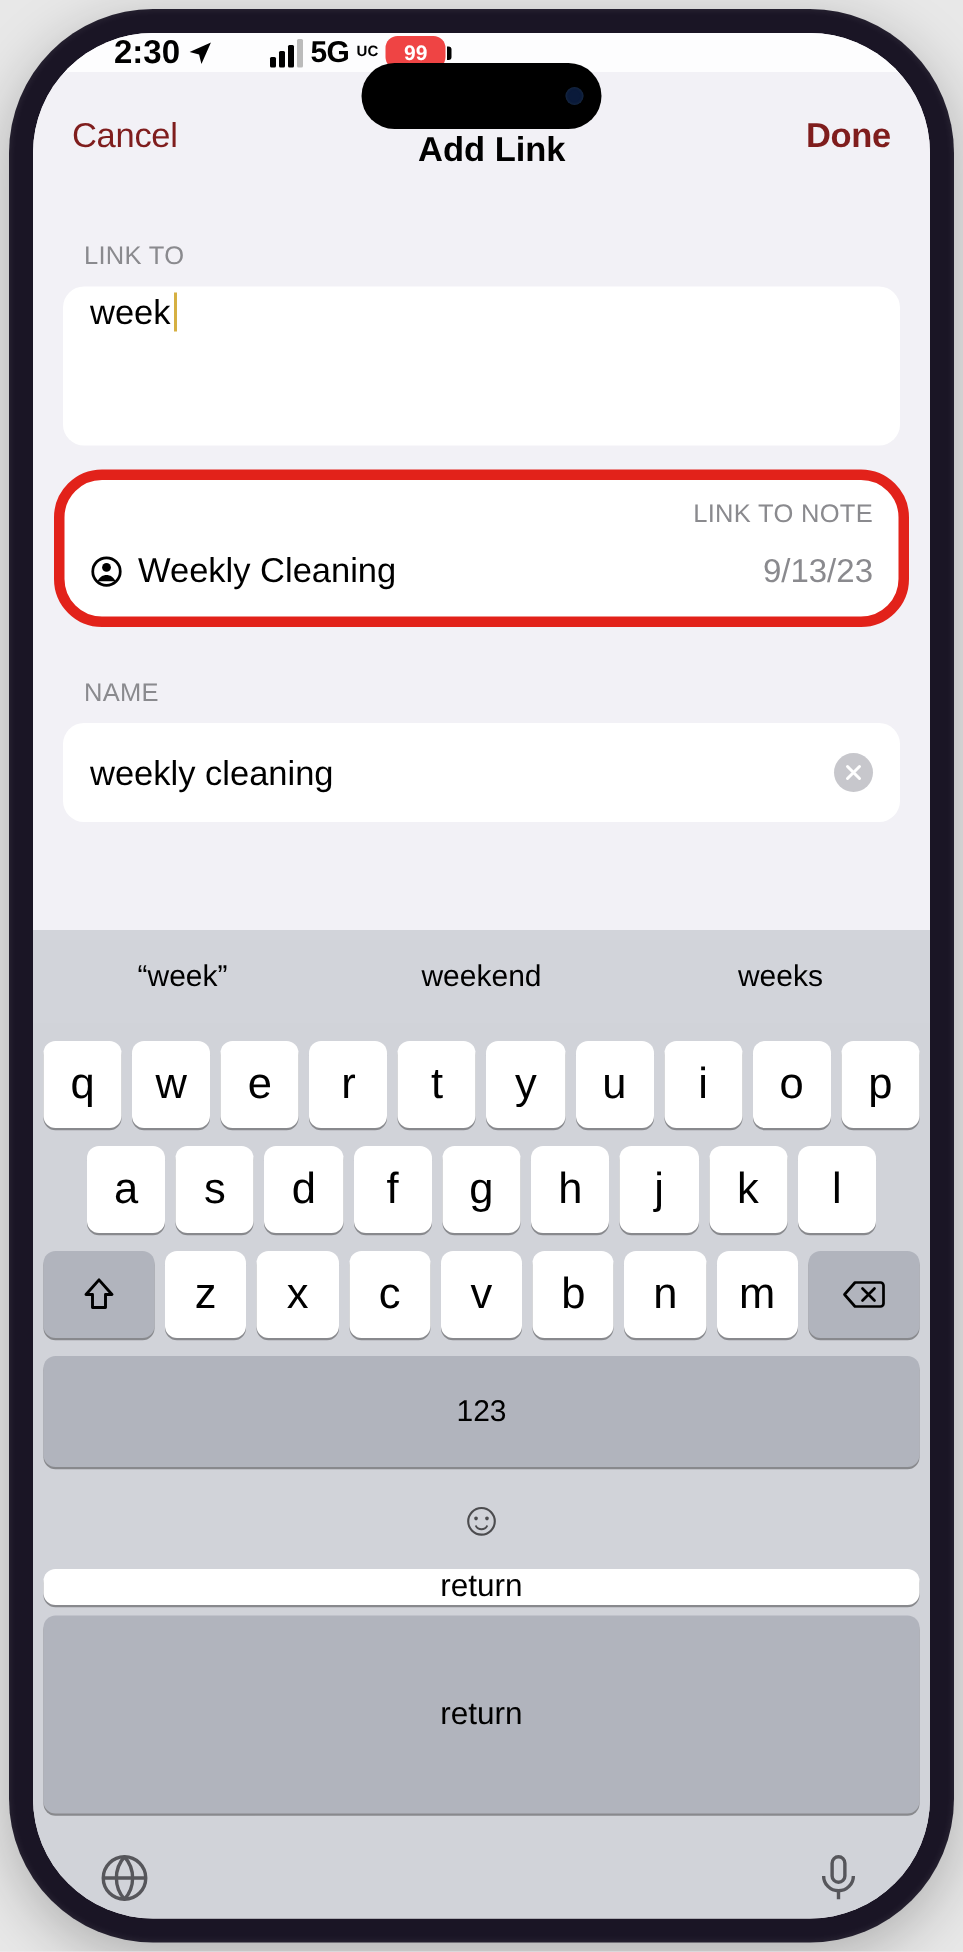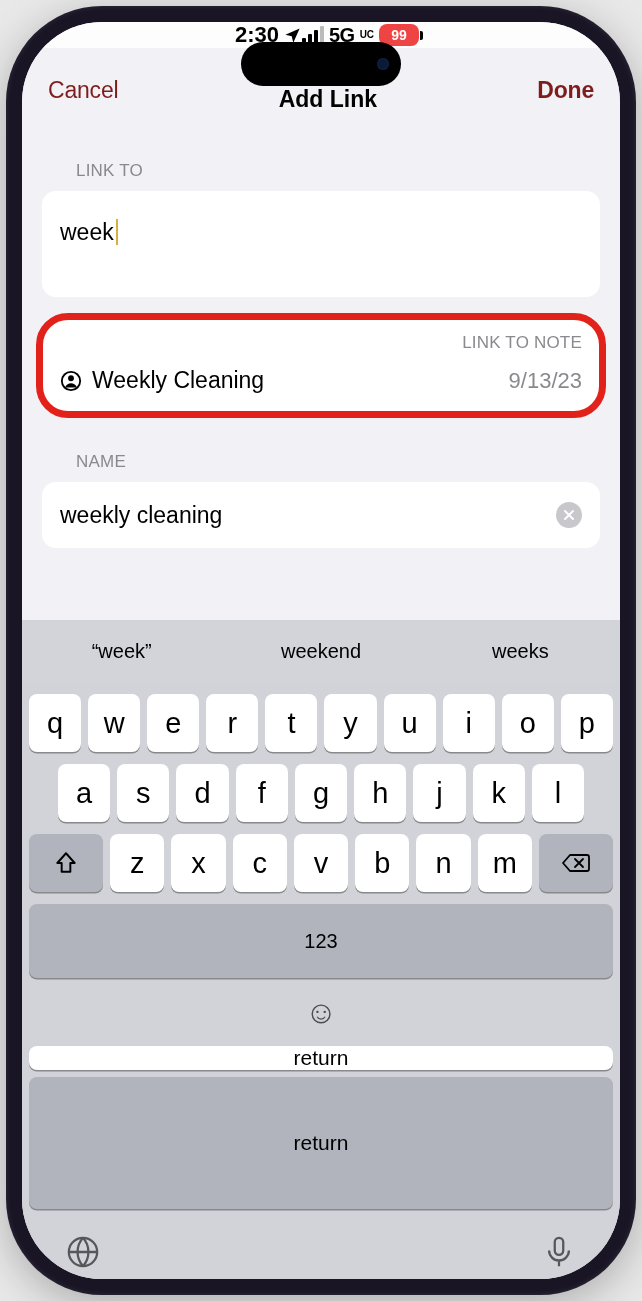--- a/index.html
+++ b/index.html
@@ -41,29 +41,30 @@
     z-index: 20;
     display: flex;
     align-items: center;
     justify-content: flex-end;
     padding-right: 12px;
   }
   .island .cam { width:12px; height:12px; border-radius:50%; background:#0a1a3a; box-shadow: inset 0 0 2px #234; }
   .status-bar {
     height: 72px;
     display: flex;
-    justify-content: center;
+    justify-content: flex-start;
     align-items: center;
     padding: 0 42px 0 54px;
     color: #000;
     font-weight: 600;
     font-size: 22px;
     position: relative;
     z-index: 15;
     background:#fdfdfe;
+    gap:37px;
   }
   .status-left { display:flex; align-items:center; gap:4px; }
   .status-right { display:flex; align-items:center; gap:5px; }
   .signal { display:flex; align-items:flex-end; gap:2px; }
   .signal span { width:4px; background:#000; border-radius:1px; }
   .signal span:nth-child(1){height:7px;} .signal span:nth-child(2){height:11px;}
   .signal span:nth-child(3){height:15px;} .signal span:nth-child(4){height:19px; background:#bbb;}
   .network { font-size:20px; font-weight:600; letter-spacing:-0.5px; }
   .battery-wrap { display:flex; align-items:center; }
   .battery {
@@ -87,28 +88,27 @@
   .nav {
     display:flex; justify-content:space-between; align-items:center;
     padding: 24px 26px 18px;
   }
   .nav .btn { color:#7f1d1d; font-size:23px; font-weight:400; letter-spacing: -0.2px; }
   .nav .btn.bold { font-weight:700; }
   .nav .title { font-size:23px; font-weight:600; color:#000;margin-top:19px; }
   .section-label {
     color:#8a8a8e; font-size:17px; letter-spacing:0.2px;
     padding: 30px 34px 10px;
-    margin-left: 20px;
   }
   .field {
     background:#fff; border-radius:14px; margin: 0 20px;
     padding: 18px 18px; min-height:66px;
     display:flex; align-items:center; position:relative;
   }
-  .linkto-field { height: 106px; align-items:flex-start; padding-top:28px; }
+  .linkto-field { height: 106px; align-items:flex-start; padding-top:4px; }
   .field .text { font-size:23px; color:#000; }
   .cursor {
     display:inline-block; width:2px; height:26px; background:#d6b042;
     margin-left:2px; vertical-align:-3px; animation:blink 1.1s step-start infinite;
   }
   @keyframes blink { 50% { opacity:0; } }
   .note-box {
     margin: 22px 20px 0; background:#fff; border-radius:14px;
     padding: 14px 18px 18px; position:relative;
   }

